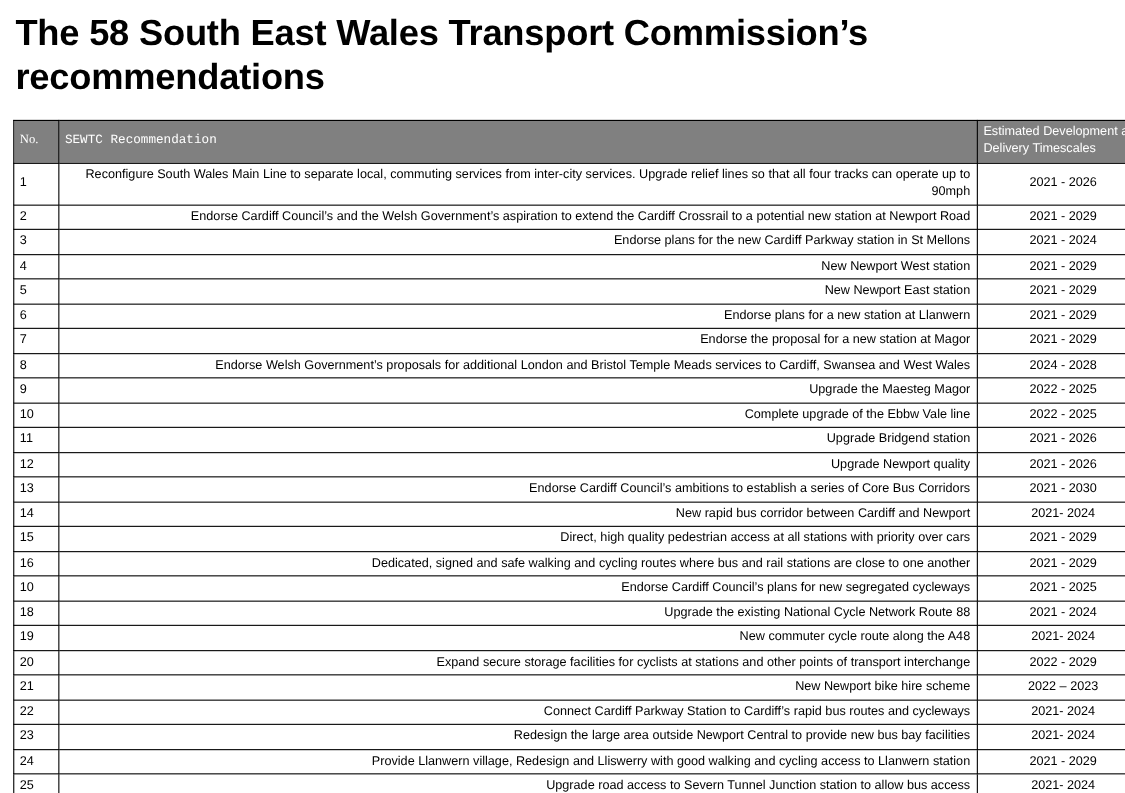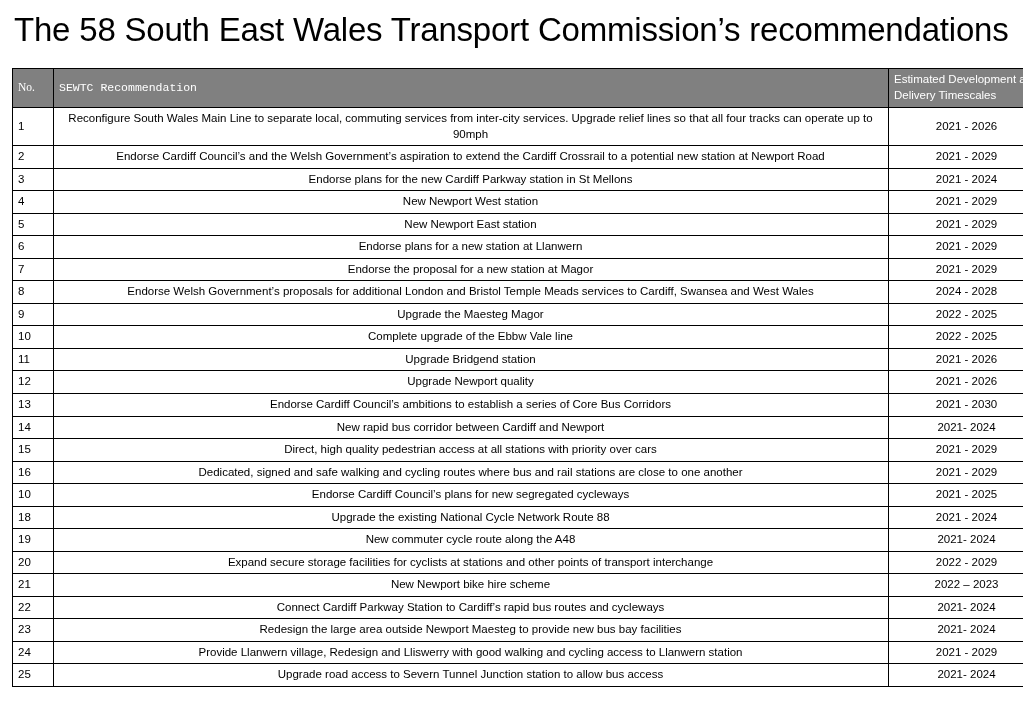--- a/index.html
+++ b/index.html
@@ -13,21 +13,21 @@
     font-family: "Liberation Sans", sans-serif;
     color: #000000;
     overflow: hidden;
   }
   .page {
     padding: 0 12px;
     box-sizing: border-box;
   }
   .page-title {
     font-size: 33px;
-    font-weight: normal;
+    font-weight: bold;
     line-height: 1.22;
     letter-spacing: -0.2px;
     margin: 10px 0 0 0;
     padding: 0 0 0 2px;
     color: #000000;
   }
   table.rec-table {
     border-collapse: collapse;
     width: 999px;
     margin-top: 18px;
@@ -52,21 +52,21 @@
   th.col-no   { width: 30px; font-family: Liberation Serif, serif; }
   th.col-rec  { width: 824px; font-family: Liberation Mono, monospace; }
   th.col-time { width: 145px; text-align: left; }
   td.cell-no {
     padding: 3px 0 3px 5px;
     text-align: left;
     white-space: nowrap;
   }
   td.cell-rec {
     padding: 3px 6px 3px 5px;
-    text-align: center;
+    text-align: right;
   }
   td.cell-time {
     padding: 3px 4px 3px 4px;
     text-align: center;
     white-space: nowrap;
   }
 </style>
 </head>
 <body>
 
@@ -188,21 +188,21 @@
           <td class="cell-rec">New Newport bike hire scheme</td>
           <td class="cell-time">2022 – 2023</td>
         </tr>
         <tr>
           <td class="cell-no">22</td>
           <td class="cell-rec">Connect Cardiff Parkway Station to Cardiff’s rapid bus routes and cycleways</td>
           <td class="cell-time">2021- 2024</td>
         </tr>
         <tr>
           <td class="cell-no">23</td>
-          <td class="cell-rec">Redesign the large area outside Newport Maesteg to provide new bus bay facilities</td>
+          <td class="cell-rec">Redesign the large area outside Newport Central to provide new bus bay facilities</td>
           <td class="cell-time">2021- 2024</td>
         </tr>
         <tr>
           <td class="cell-no">24</td>
           <td class="cell-rec">Provide Llanwern village, Redesign and Lliswerry with good walking and cycling access to Llanwern station</td>
           <td class="cell-time">2021 - 2029</td>
         </tr>
         <tr>
           <td class="cell-no">25</td>
           <td class="cell-rec">Upgrade road access to Severn Tunnel Junction station to allow bus access</td>

